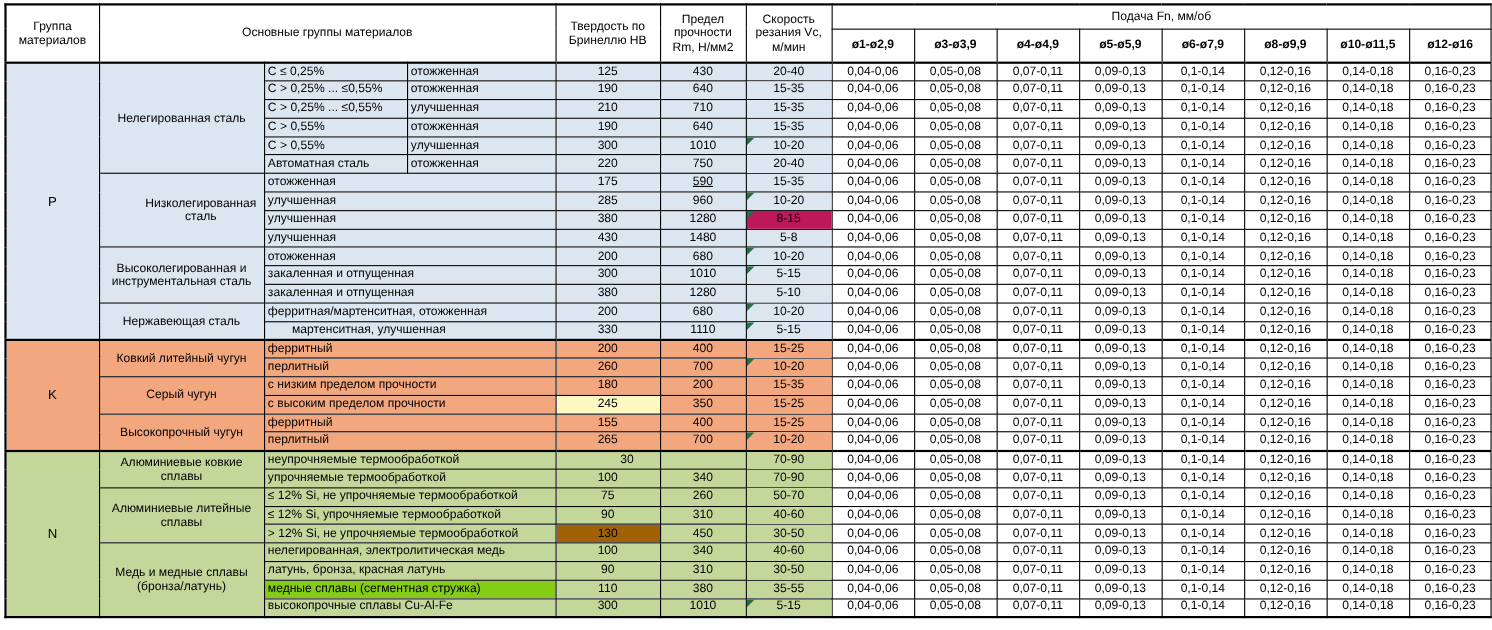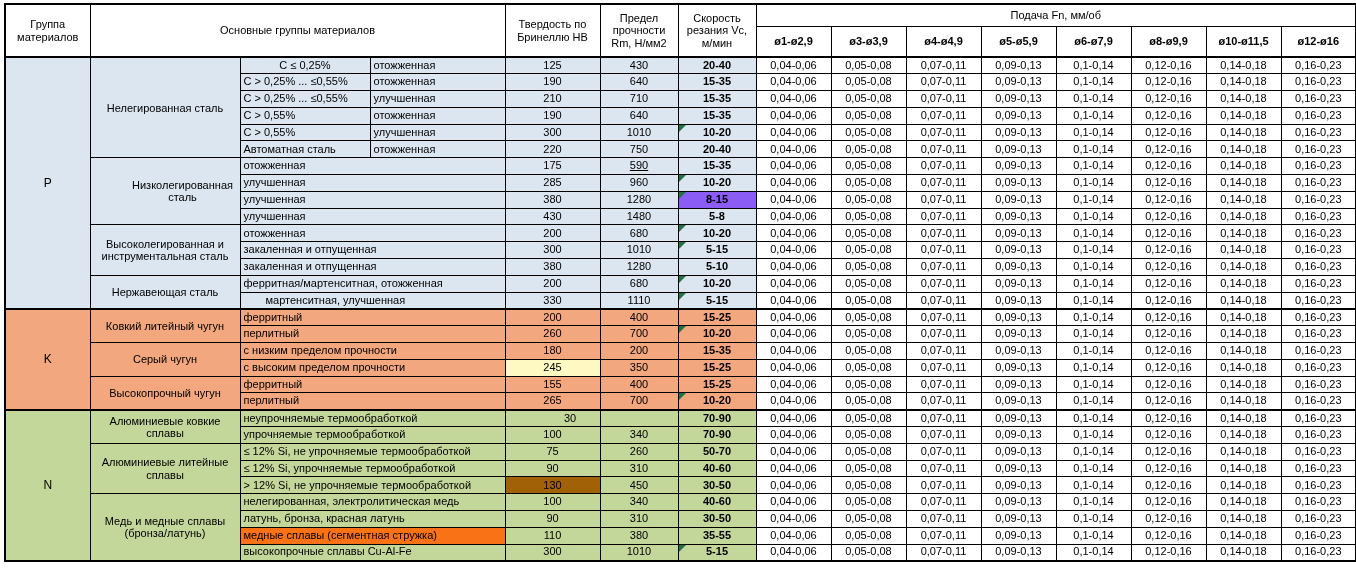--- a/index.html
+++ b/index.html
@@ -38,21 +38,21 @@
     font-size: 11px;
     height: 16.8px;
     line-height: 1.05;
     padding: 0 3px;
     white-space: nowrap;
   }
   td.letter   { font-size: 12px; text-align: center; padding: 0 1px; }
   td.subgroup { text-align: center; white-space: normal; line-height: 1.1; padding: 0 2px; }
   td.desc     { text-align: left; }
   td.num      { text-align: center; padding: 0 1px; }
-  td.vc-cell  { position: relative; font-weight: bold; }
+  td.vc-cell  { position: relative; }
   td.feed     { text-align: center; background: #ffffff; padding: 0 1px; }
   tr.group-start td { border-top: 2px solid #000; }
   .flag {
     position: absolute; top: 0; left: 0;
     width: 0; height: 0;
     border-top: 7px solid #217346;
     border-right: 7px solid transparent;
   }
 </style>
 </head>
@@ -94,21 +94,21 @@
           <th>ø6-ø7,9</th>
           <th>ø8-ø9,9</th>
           <th>ø10-ø11,5</th>
           <th>ø12-ø16</th>
         </tr>
     </thead>
     <tbody id="table-body">
         <tr class="group-start">
           <td class="letter" rowspan="15" style="background: rgb(220, 230, 241);">P</td>
           <td class="subgroup" rowspan="6" style="background: rgb(220, 230, 241);">Нелегированная сталь</td>
-          <td class="desc" style="background: rgb(220, 230, 241); text-align: center;">C ≤ 0,25%</td>
+          <td class="desc" style="background: rgb(220, 230, 241);">C ≤ 0,25%</td>
           <td class="desc" style="background: rgb(220, 230, 241);">отожженная</td>
           <td class="num" style="background: rgb(220, 230, 241);">125</td>
           <td class="num" style="background: rgb(220, 230, 241);">430</td>
           <td class="num vc-cell" style="background: rgb(220, 230, 241);">20-40</td>
           <td class="feed">0,04-0,06</td>
           <td class="feed">0,05-0,08</td>
           <td class="feed">0,07-0,11</td>
           <td class="feed">0,09-0,13</td>
           <td class="feed">0,1-0,14</td>
           <td class="feed">0,12-0,16</td>
@@ -216,21 +216,21 @@
           <td class="feed">0,09-0,13</td>
           <td class="feed">0,1-0,14</td>
           <td class="feed">0,12-0,16</td>
           <td class="feed">0,14-0,18</td>
           <td class="feed">0,16-0,23</td>
         </tr>
         <tr>
           <td class="desc" colspan="2" style="background: rgb(220, 230, 241);">улучшенная</td>
           <td class="num" style="background: rgb(220, 230, 241);">380</td>
           <td class="num" style="background: rgb(220, 230, 241);">1280</td>
-          <td class="num vc-cell" style="background: #8b5cf6; text-align: center;"><span class="flag"></span>8-15</td>
+          <td class="num vc-cell" style="background: #be185d; text-align: center;"><span class="flag"></span>8-15</td>
           <td class="feed">0,04-0,06</td>
           <td class="feed">0,05-0,08</td>
           <td class="feed">0,07-0,11</td>
           <td class="feed">0,09-0,13</td>
           <td class="feed">0,1-0,14</td>
           <td class="feed">0,12-0,16</td>
           <td class="feed">0,14-0,18</td>
           <td class="feed">0,16-0,23</td>
         </tr>
         <tr>
@@ -503,21 +503,21 @@
           <td class="feed">0,04-0,06</td>
           <td class="feed">0,05-0,08</td>
           <td class="feed">0,07-0,11</td>
           <td class="feed">0,09-0,13</td>
           <td class="feed">0,1-0,14</td>
           <td class="feed">0,12-0,16</td>
           <td class="feed">0,14-0,18</td>
           <td class="feed">0,16-0,23</td>
         </tr>
         <tr>
-          <td class="desc" colspan="2" style="background: #f97316; margin-top: 30px;">медные сплавы (сегментная стружка)</td>
+          <td class="desc" colspan="2" style="background: #84cc16; margin-top: 30px;">медные сплавы (сегментная стружка)</td>
           <td class="num" style="background: rgb(196, 215, 155);">110</td>
           <td class="num" style="background: rgb(196, 215, 155);">380</td>
           <td class="num vc-cell" style="background: rgb(196, 215, 155);">35-55</td>
           <td class="feed">0,04-0,06</td>
           <td class="feed">0,05-0,08</td>
           <td class="feed">0,07-0,11</td>
           <td class="feed">0,09-0,13</td>
           <td class="feed">0,1-0,14</td>
           <td class="feed">0,12-0,16</td>
           <td class="feed">0,14-0,18</td>

